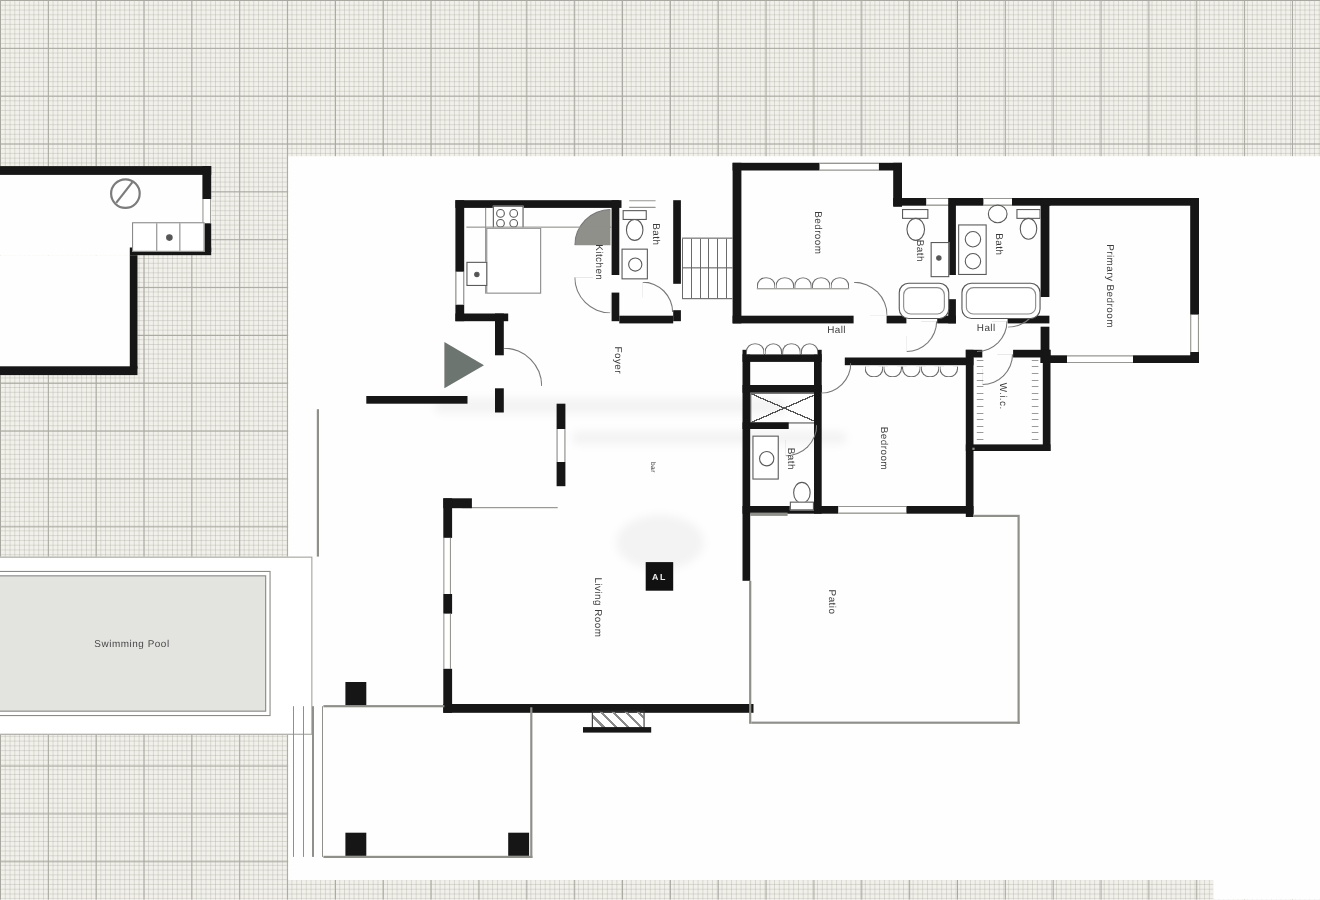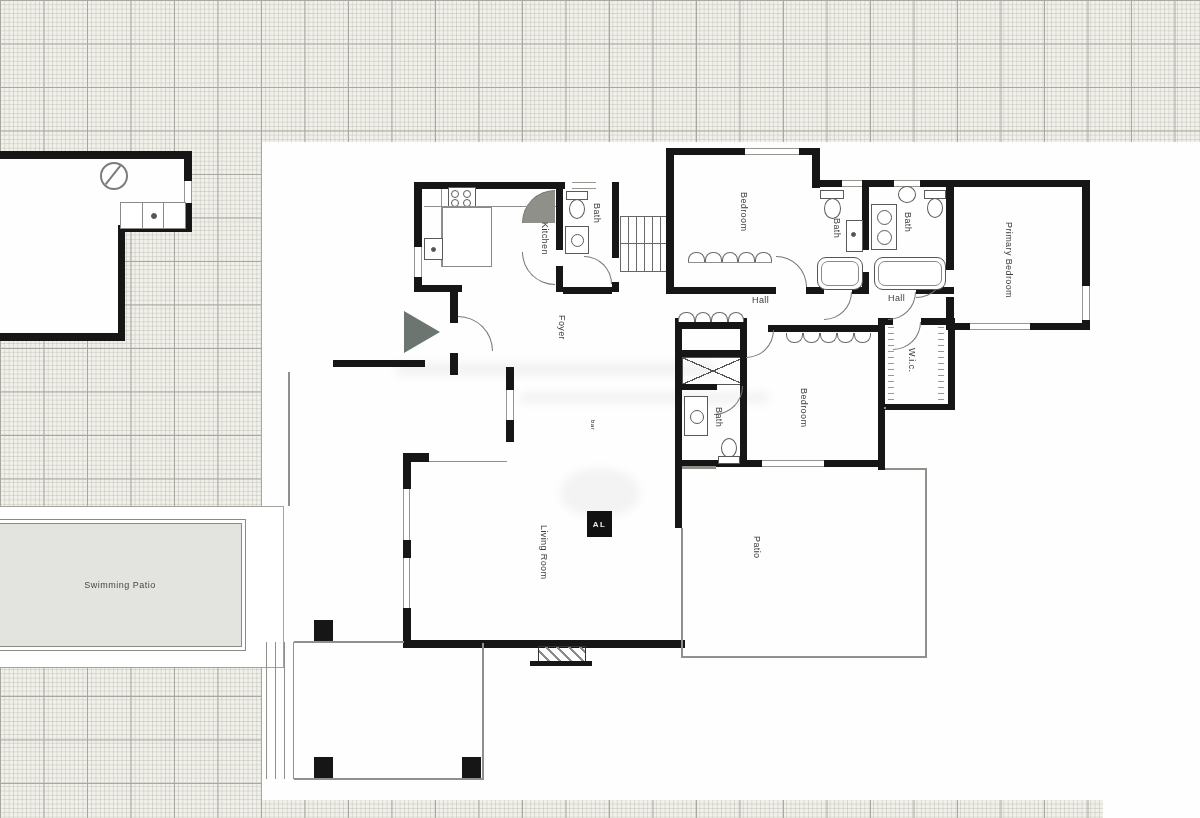--- a/index.html
+++ b/index.html
@@ -76,21 +76,21 @@
   <div class="box" style="left:120px;top:202px;width:64px;height:25px;border-color:#8a8a8a;">
     <div class="abs" style="left:21px;top:0;width:1px;height:25px;background:#8a8a8a;"></div>
     <div class="abs" style="left:42px;top:0;width:1px;height:25px;background:#8a8a8a;"></div>
     <div class="cir" style="left:30px;top:10px;width:4px;height:4px;background:#555;"></div>
   </div>
 
   <div class="abs" style="left:-20px;top:506px;width:302px;height:160px;background:#fff;border:1px solid #a3a39d;"></div>
   <div class="abs" style="left:-14px;top:519px;width:258px;height:130px;background:#fff;border:1px solid #8b8b85;">
     <div class="abs" style="left:3px;top:3px;right:3px;bottom:3px;background:#e3e3e0;border:1px solid #8b8b85;"></div>
   </div>
-  <div id="pool-label" style="left:20px;top:580px;width:200px;">Swimming Patio</div>
+  <div id="pool-label" style="left:20px;top:580px;width:200px;">Swimming Pool</div>
   <div class="tl" style="left:288px;top:372px;width:2px;height:134px;"></div>
 
   <div class="smudge" style="left:395px;top:362px;width:320px;height:14px;"></div>
   <div class="smudge" style="left:520px;top:392px;width:250px;height:12px;"></div>
   <div class="smudge" style="left:560px;top:468px;width:80px;height:50px;border-radius:50%;"></div>
   <div id="logo" style="left:587px;top:511px;width:25px;height:26px;background:#111;color:#ededed;">AL</div>
 
   <div class="w" style="left:414px;top:182px;width:151px;height:7px;"></div>
   <div class="w" style="left:414px;top:182px;width:8px;height:110px;"></div>
   <div class="win-v" style="left:414px;top:247px;width:8px;height:30px;"></div>

